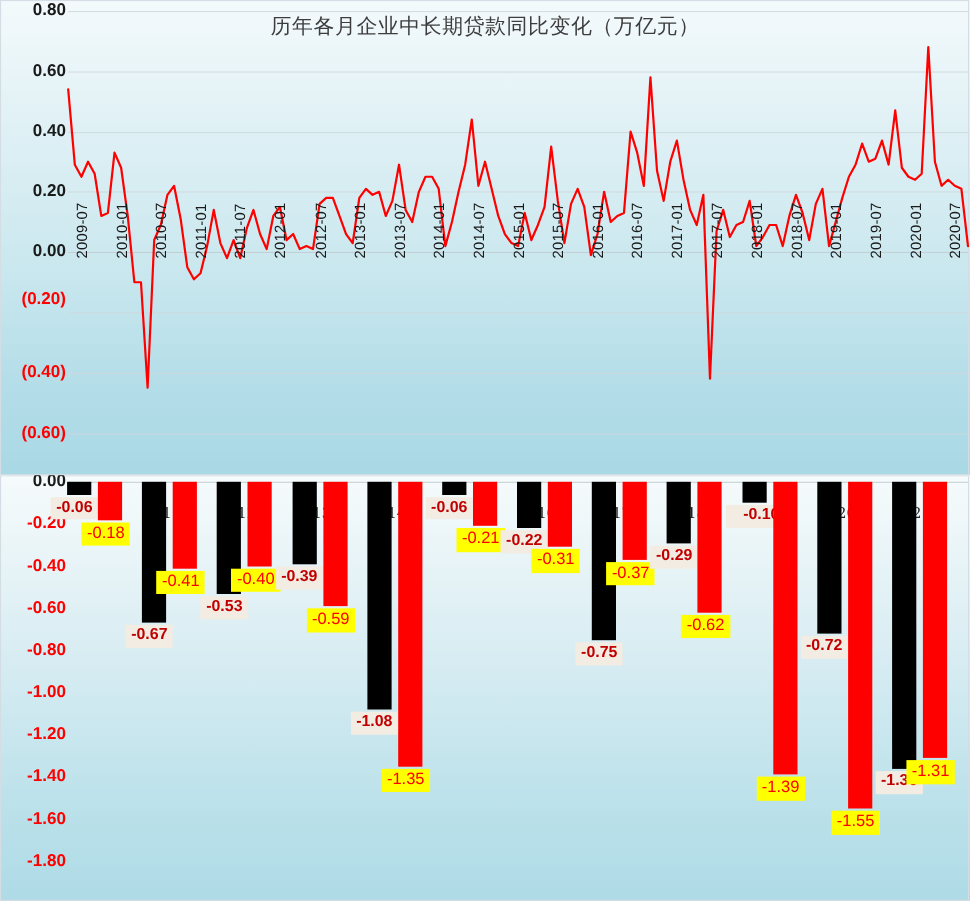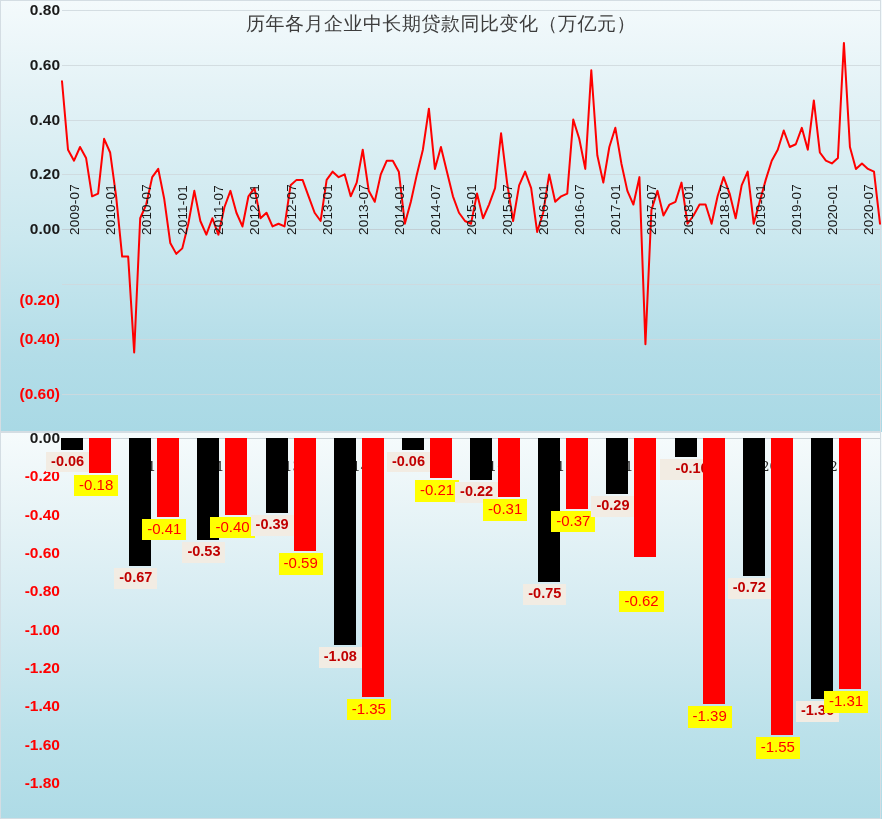--- a/index.html
+++ b/index.html
@@ -78,21 +78,21 @@
     <div class="panel-border"></div>
 
     <div class="chart-title" id="title-top">历年各月企业中长期贷款同比变化（万亿元）</div>
 
     <div class="yaxis-top" id="yaxis-top">
         <div class="ylab pos" style="top: 2px;">0.80</div>
         <div class="ylab pos" style="top: 56.8px;">0.60</div>
         <div class="ylab pos" style="top: 111.6px;">0.40</div>
         <div class="ylab pos" style="top: 166.4px;">0.20</div>
         <div class="ylab pos" style="top: 221.2px;">0.00</div>
-        <div class="ylab neg" style="top: 292px;">(0.20)</div>
+        <div class="ylab neg" style="top: 264px;">(0.20)</div>
         <div class="ylab neg" style="top: 330.8px;">(0.40)</div>
         <div class="ylab neg" style="top: 385.6px;">(0.60)</div>
       </div>
     <div id="grid-top">
         <div class="grid" style="top: 10px; left: 62px; width: 818px;"></div>
         <div class="grid" style="top: 64.8px; left: 62px; width: 818px;"></div>
         <div class="grid" style="top: 119.6px; left: 62px; width: 818px;"></div>
         <div class="grid" style="top: 174.4px; left: 62px; width: 818px;"></div>
         <div class="grid zero" style="top: 229.2px; left: 62px; width: 818px;"></div>
         <div class="grid" style="top: 284px; left: 62px; width: 818px;"></div>
@@ -190,21 +190,21 @@
         <div class="dlabel corp" style="left: 431.083px; top: 61.4167px;">-0.31</div>
         <div class="cat-label" style="left: 471.25px; width: 80px; top: 20px;">2017年</div>
         <div class="bar resident" style="left: 486.25px; top: 0px; width: 22px; height: 143.75px; bottom: auto;"></div>
         <div class="dlabel resident" style="left: 471.25px; top: 145.75px;">-0.75</div>
         <div class="bar corp" style="left: 514.25px; top: 0px; width: 22px; height: 70.9167px; bottom: auto;"></div>
         <div class="dlabel corp" style="left: 499.25px; top: 72.9167px;">-0.37</div>
         <div class="cat-label" style="left: 539.417px; width: 80px; top: 20px;">2018年</div>
         <div class="bar resident" style="left: 554.417px; top: 0px; width: 22px; height: 55.5833px; bottom: auto;"></div>
         <div class="dlabel resident" style="left: 539.417px; top: 57.5833px;">-0.29</div>
         <div class="bar corp" style="left: 582.417px; top: 0px; width: 22px; height: 118.833px; bottom: auto;"></div>
-        <div class="dlabel corp" style="left: 567.417px; top: 120.833px; margin-top: 32px;">-0.62</div>
+        <div class="dlabel corp" style="left: 567.417px; top: 120.833px;">-0.62</div>
         <div class="cat-label" style="left: 607.583px; width: 80px; top: 20px;">2019年</div>
         <div class="bar resident" style="left: 622.583px; top: 0px; width: 22px; height: 19.1667px; bottom: auto;"></div>
         <div class="dlabel resident" style="left: 607.583px; top: 21.1667px; padding-left: 16px;">-0.10</div>
         <div class="bar corp" style="left: 650.583px; top: 0px; width: 22px; height: 266.417px; bottom: auto;"></div>
         <div class="dlabel corp" style="left: 635.583px; top: 268.417px;">-1.39</div>
         <div class="cat-label" style="left: 675.75px; width: 80px; top: 20px;">2020年</div>
         <div class="bar resident" style="left: 690.75px; top: 0px; width: 22px; height: 138px; bottom: auto;"></div>
         <div class="dlabel resident" style="left: 675.75px; top: 140px;">-0.72</div>
         <div class="bar corp" style="left: 718.75px; top: 0px; width: 22px; height: 297.083px; bottom: auto;"></div>
         <div class="dlabel corp" style="left: 703.75px; top: 299.083px;">-1.55</div>

